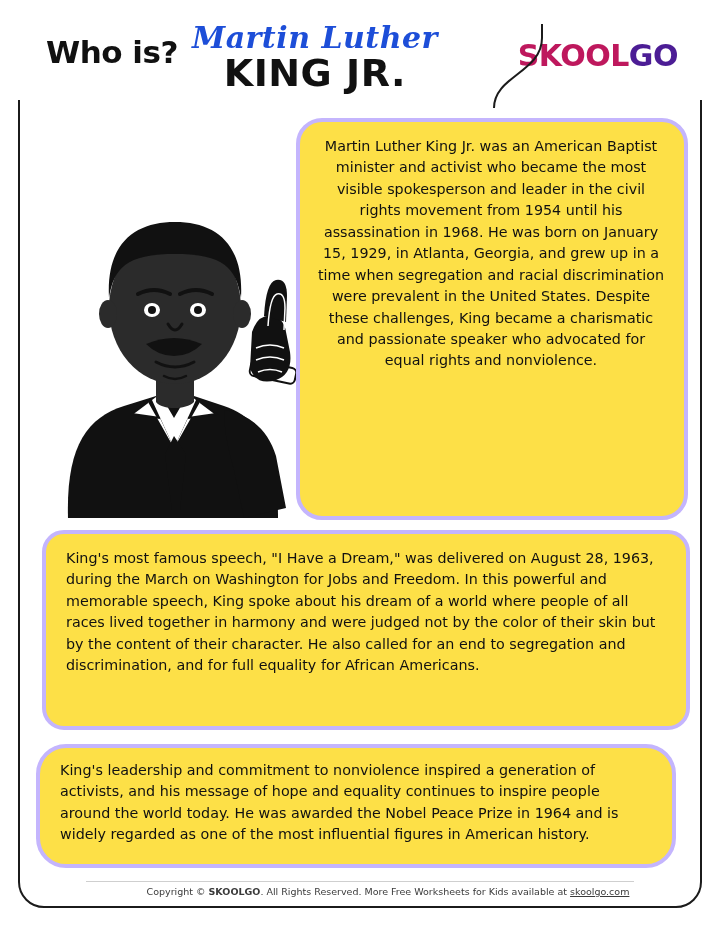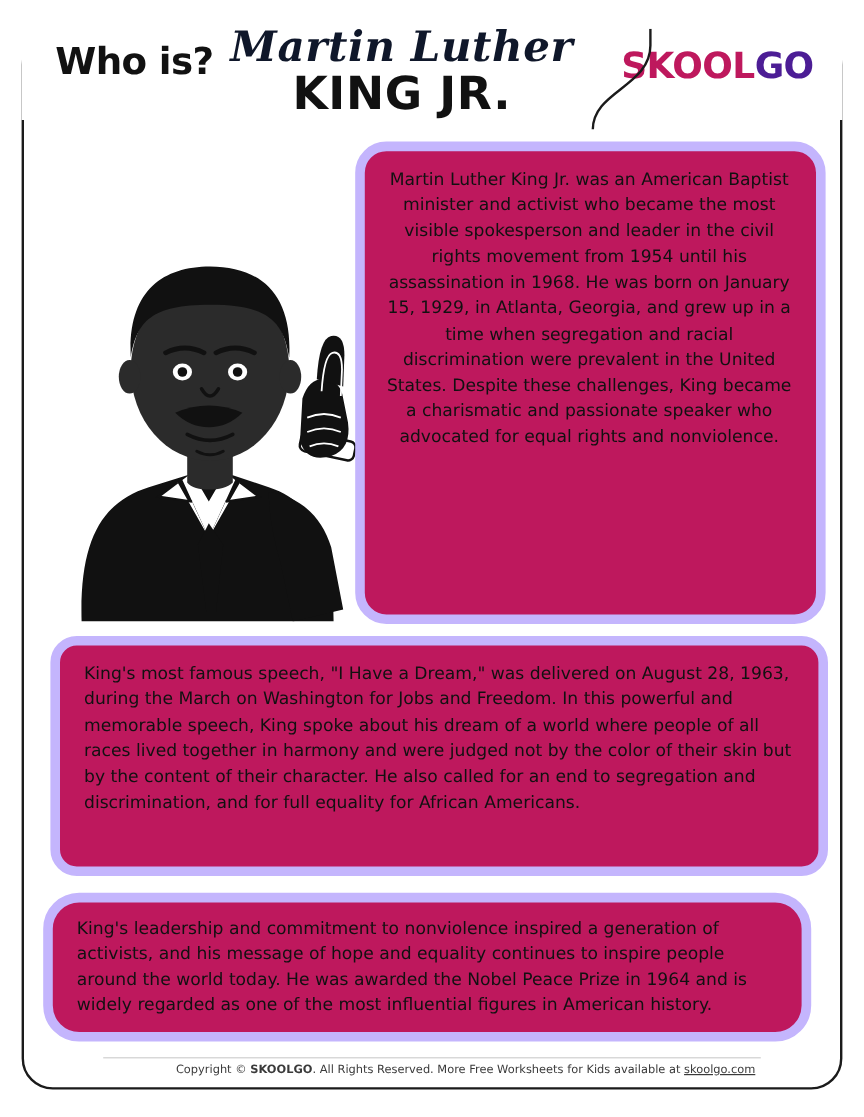--- a/index.html
+++ b/index.html
@@ -72,23 +72,23 @@
     margin-left: 14px;
     margin-top: 2px;
     display: flex;
     flex-direction: column;
     align-items: center;
   }
   .name-first {
     font-family: "DejaVu Serif", serif;
     font-style: italic;
     font-weight: bold;
-    font-size: 35px;
+    font-size: 30px;
     letter-spacing: 0.5px;
-    color: #0f172a;
+    color: #1d4ed8;
     line-height: 1.05;
     white-space: nowrap;
   }
   .name-last {
     font-family: "DejaVu Sans", sans-serif;
     font-weight: bold;
     font-size: 38px;
     letter-spacing: 0.5px;
     color: #111;
     line-height: 1.0;
@@ -125,24 +125,24 @@
     position: absolute;
     left: 28px;
     top: 118px;
     width: 290px;
     height: 400px;
   }
 
   
   .bubble {
     position: absolute;
-    border: 8px solid #c4b5fd;
+    border: 4px solid #c4b5fd;
     border-radius: 22px;
     box-sizing: border-box;
-    background: #be185d;
+    background: #fde047;
     font-family: "DejaVu Sans", sans-serif;
     font-size: 14.3px;
     line-height: 1.5;
     color: #111111;
   }
 
   #bubble-1 {
     left: 296px;
     top: 118px;
     width: 392px;

